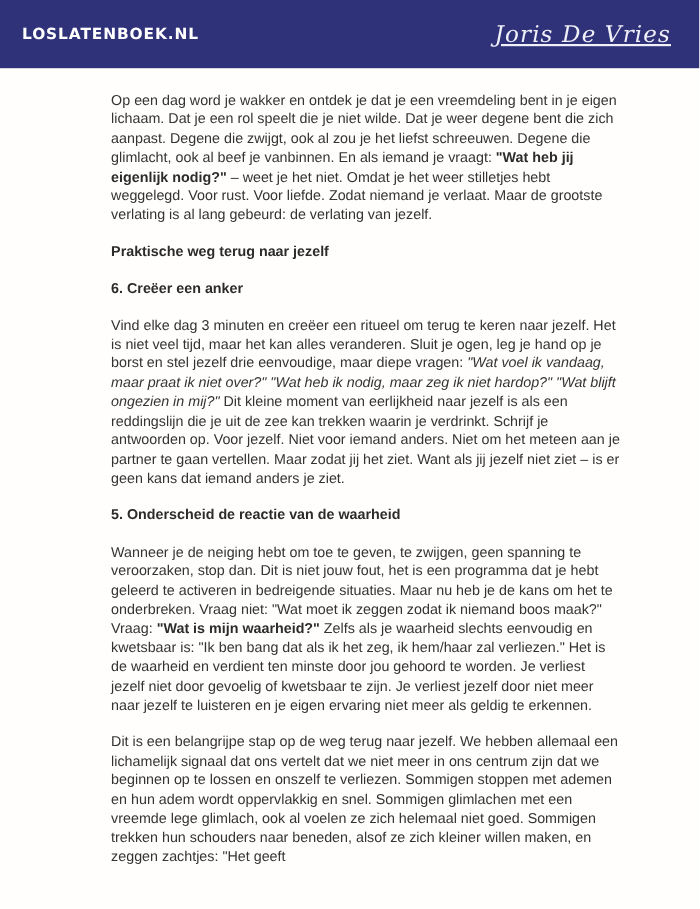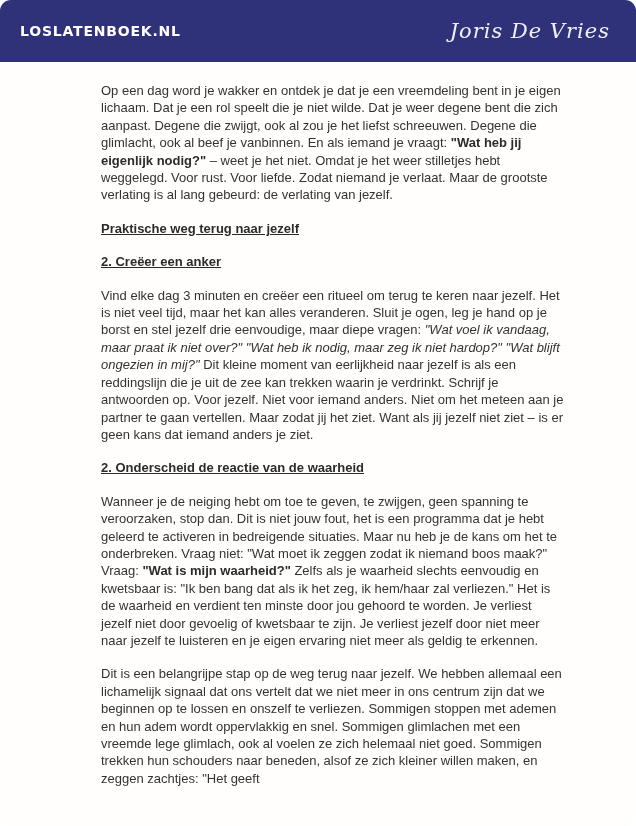--- a/index.html
+++ b/index.html
@@ -3,21 +3,20 @@
 <meta charset="utf-8">
 <style>
   html, body { margin: 0; padding: 0; background: #ffffff; }
   .page {
     width: 636px;
     height: 826px;
     background: #fffefc;
     overflow: hidden;
     font-family: "Liberation Sans", sans-serif;
     box-sizing: border-box;
-    border-radius: 11px;
   }
   .site-header {
     height: 62px;
     background: #2F3279;
     display: flex;
     align-items: center;
     justify-content: space-between;
     padding: 0 26px 0 20px;
     box-sizing: border-box;
   }
@@ -29,59 +28,59 @@
     letter-spacing: 0.8px;
     text-decoration: none;
     cursor: pointer;
   }
   .signature {
     color: #f0f0f8;
     font-family: "DejaVu Serif", serif;
     font-style: italic;
     font-size: 21px;
     letter-spacing: 1px;
+    text-decoration: underline;
   }
   .content {
     padding: 20px 72px 0 72px;
     color: #333333;
     font-size: 13px;
     line-height: 17.4px;
     margin-left: 29px;
   }
   .para { margin: 0 0 16px 0; }
   .heading {
     font-size: 13px;
     font-weight: bold;
     color: #2b2b2b;
     line-height: 17.4px;
     margin: 0 0 16px 0;
-    text-decoration: underline;
   }
   .para strong { font-weight: bold; color: #2b2b2b; }
   .para em { font-style: italic; }
 </style>
 </head>
 <body>
 
 <div class="page">
 
   <header class="site-header">
     <a class="logo">LOSLATENBOEK.NL</a>
     <div class="signature">Joris De Vries</div>
   </header>
 
   <main class="content">
 
     <p class="para"><span>Op een dag word je wakker en ontdek je dat je een vreemdeling bent in je eigen lichaam. Dat je een rol speelt die je niet wilde. Dat je weer degene bent die zich aanpast. Degene die zwijgt, ook al zou je het liefst schreeuwen. Degene die glimlacht, ook al beef je vanbinnen. En als iemand je vraagt: </span><strong>"Wat heb jij eigenlijk nodig?"</strong><span> – weet je het niet. Omdat je het weer stilletjes hebt weggelegd. Voor rust. Voor liefde. Zodat niemand je verlaat. Maar de grootste verlating is al lang gebeurd: de verlating van jezelf.</span></p>
 
     <h2 class="heading">Praktische weg terug naar jezelf</h2>
 
-    <h3 class="heading">2. Creëer een anker</h3>
+    <h3 class="heading">6. Creëer een anker</h3>
     <p class="para"><span>Vind elke dag 3 minuten en creëer een ritueel om terug te keren naar jezelf. Het is niet veel tijd, maar het kan alles veranderen. Sluit je ogen, leg je hand op je borst en stel jezelf drie eenvoudige, maar diepe vragen: </span><em>"Wat voel ik vandaag, maar praat ik niet over?" "Wat heb ik nodig, maar zeg ik niet hardop?" "Wat blijft ongezien in mij?"</em><span> Dit kleine moment van eerlijkheid naar jezelf is als een reddingslijn die je uit de zee kan trekken waarin je verdrinkt. Schrijf je antwoorden op. Voor jezelf. Niet voor iemand anders. Niet om het meteen aan je partner te gaan vertellen. Maar zodat jij het ziet. Want als jij jezelf niet ziet  –  is er geen kans dat iemand anders je ziet.</span></p>
 
-    <h3 class="heading">2. Onderscheid de reactie van de waarheid</h3>
+    <h3 class="heading">5. Onderscheid de reactie van de waarheid</h3>
     <p class="para"><span>Wanneer je de neiging hebt om toe te geven, te zwijgen, geen spanning te veroorzaken, stop dan. Dit is niet jouw fout, het is een programma dat je hebt geleerd te activeren in bedreigende situaties. Maar nu heb je de kans om het te onderbreken. Vraag niet: "Wat moet ik zeggen zodat ik niemand boos maak?" Vraag: </span><strong>"Wat is mijn waarheid?"</strong><span> Zelfs als je waarheid slechts eenvoudig en kwetsbaar is: "Ik ben bang dat als ik het zeg, ik hem/haar zal verliezen." Het is de waarheid en verdient ten minste door jou gehoord te worden. Je verliest jezelf niet door gevoelig of kwetsbaar te zijn. Je verliest jezelf door niet meer naar jezelf te luisteren en je eigen ervaring niet meer als geldig te erkennen.</span></p>
 
     <p class="para"><span>Dit is een belangrijpe stap op de weg terug naar jezelf. We hebben allemaal een lichamelijk signaal dat ons vertelt dat we niet meer in ons centrum zijn dat we beginnen op te lossen en onszelf te verliezen. Sommigen stoppen met ademen en hun adem wordt oppervlakkig en snel. Sommigen glimlachen met een vreemde lege glimlach, ook al voelen ze zich helemaal niet goed. Sommigen trekken hun schouders naar beneden, alsof ze zich kleiner willen maken, en zeggen zachtjes: "Het geeft</span></p>
 
   </main>
 
 </div>
 
 </body></html>

